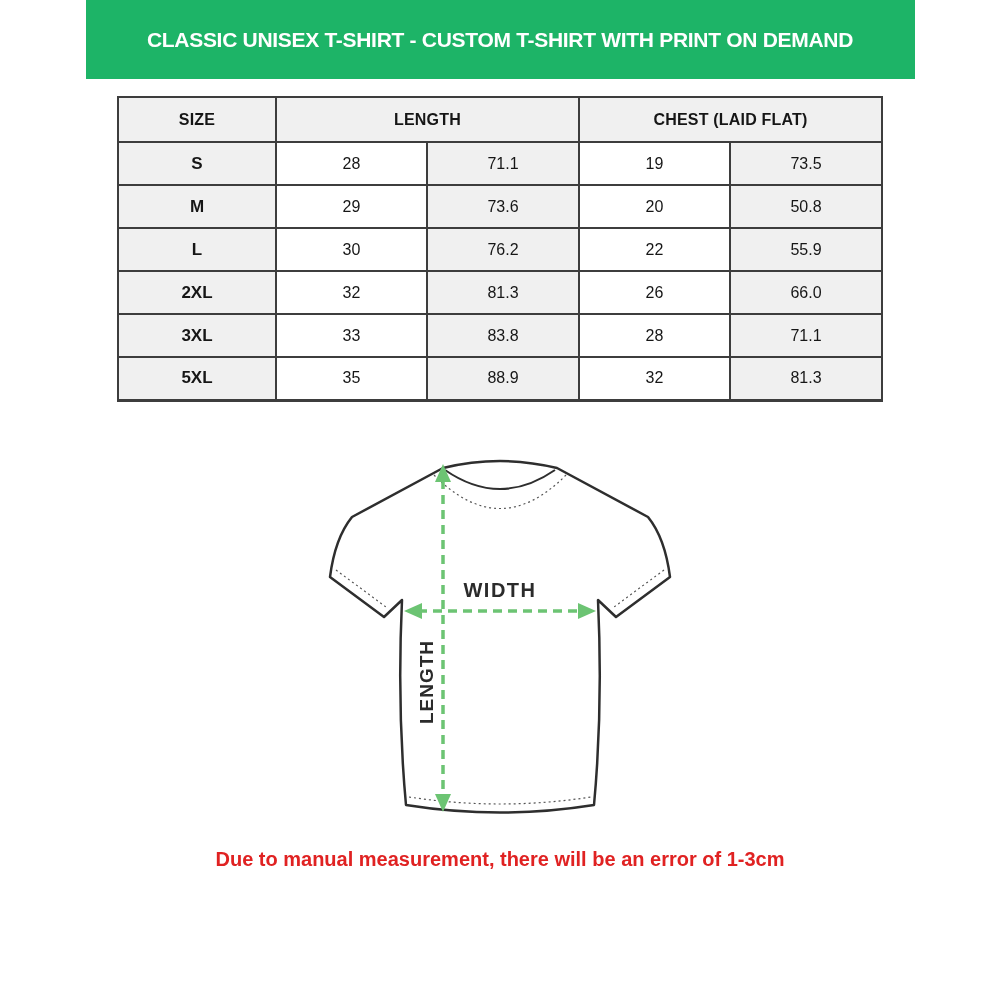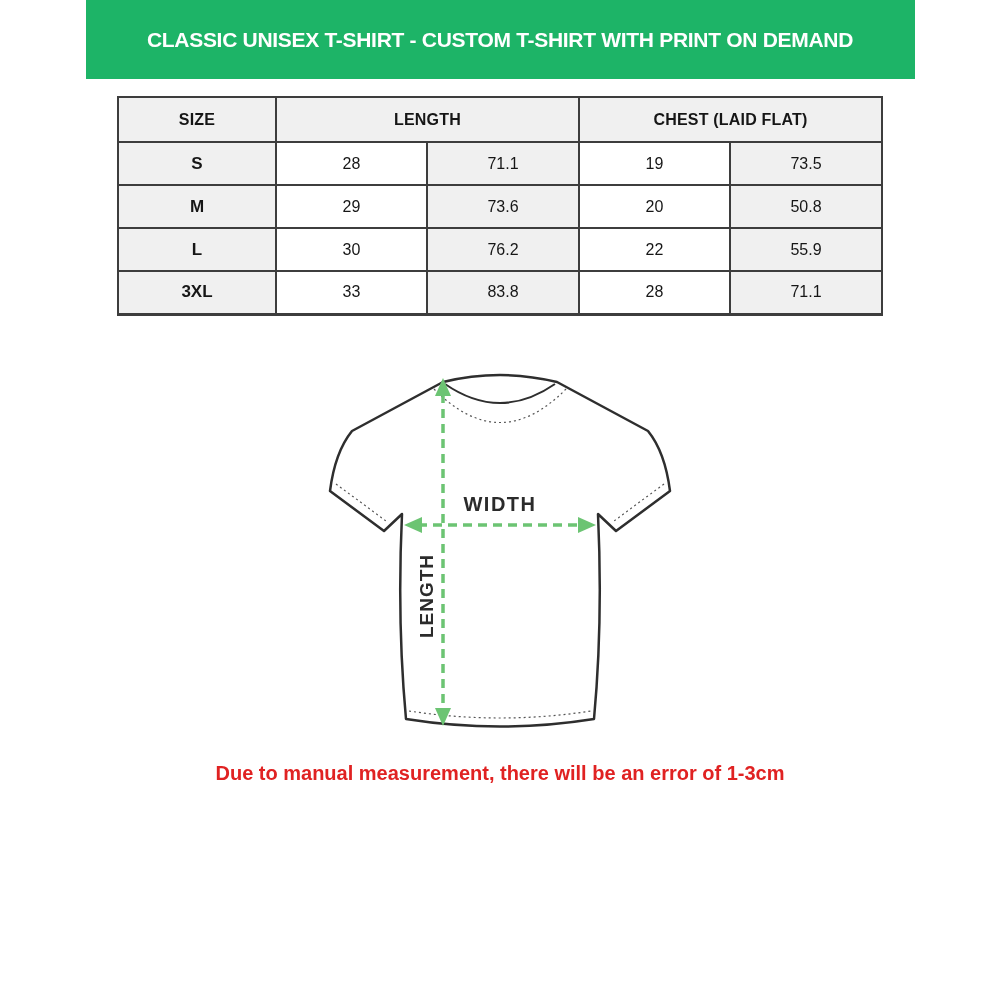--- a/index.html
+++ b/index.html
@@ -108,25 +108,39 @@
           <td class="c-gray">50.8</td>
         </tr>
         <tr>
           <td class="cell-size c-gray">L</td>
           <td>30</td>
           <td class="c-gray">76.2</td>
           <td>22</td>
           <td class="c-gray">55.9</td>
         </tr>
         <tr>
+          <td class="cell-size c-gray">2XL</td>
+          <td>32</td>
+          <td class="c-gray">81.3</td>
+          <td>26</td>
+          <td class="c-gray">66.0</td>
+        </tr>
+        <tr>
           <td class="cell-size c-gray">3XL</td>
           <td>33</td>
           <td class="c-gray">83.8</td>
           <td>28</td>
           <td class="c-gray">71.1</td>
+        </tr>
+        <tr>
+          <td class="cell-size c-gray">5XL</td>
+          <td>35</td>
+          <td class="c-gray">88.9</td>
+          <td>32</td>
+          <td class="c-gray">81.3</td>
         </tr>
       </tbody>
   </table>
 
   <figure class="diagram">
     <svg width="356" height="362" viewBox="0 0 356 362" xmlns="http://www.w3.org/2000/svg">
 
       <g>
         <path d="M 121 12 Q 178 -2 235 12 L 326 61 Q 343 82 348 121 L 294 161 L 276 144 Q 281 252 272 349 Q 178 364 84 349 Q 75 252 80 144 L 62 161 L 8 121 Q 13 82 30 61 Z" fill="#ffffff" stroke="#2e2e2e" stroke-width="2.5" stroke-linejoin="round"></path>
         <path d="M 123 14 Q 178 52 233 14" fill="none" stroke="#2e2e2e" stroke-width="2"></path>

